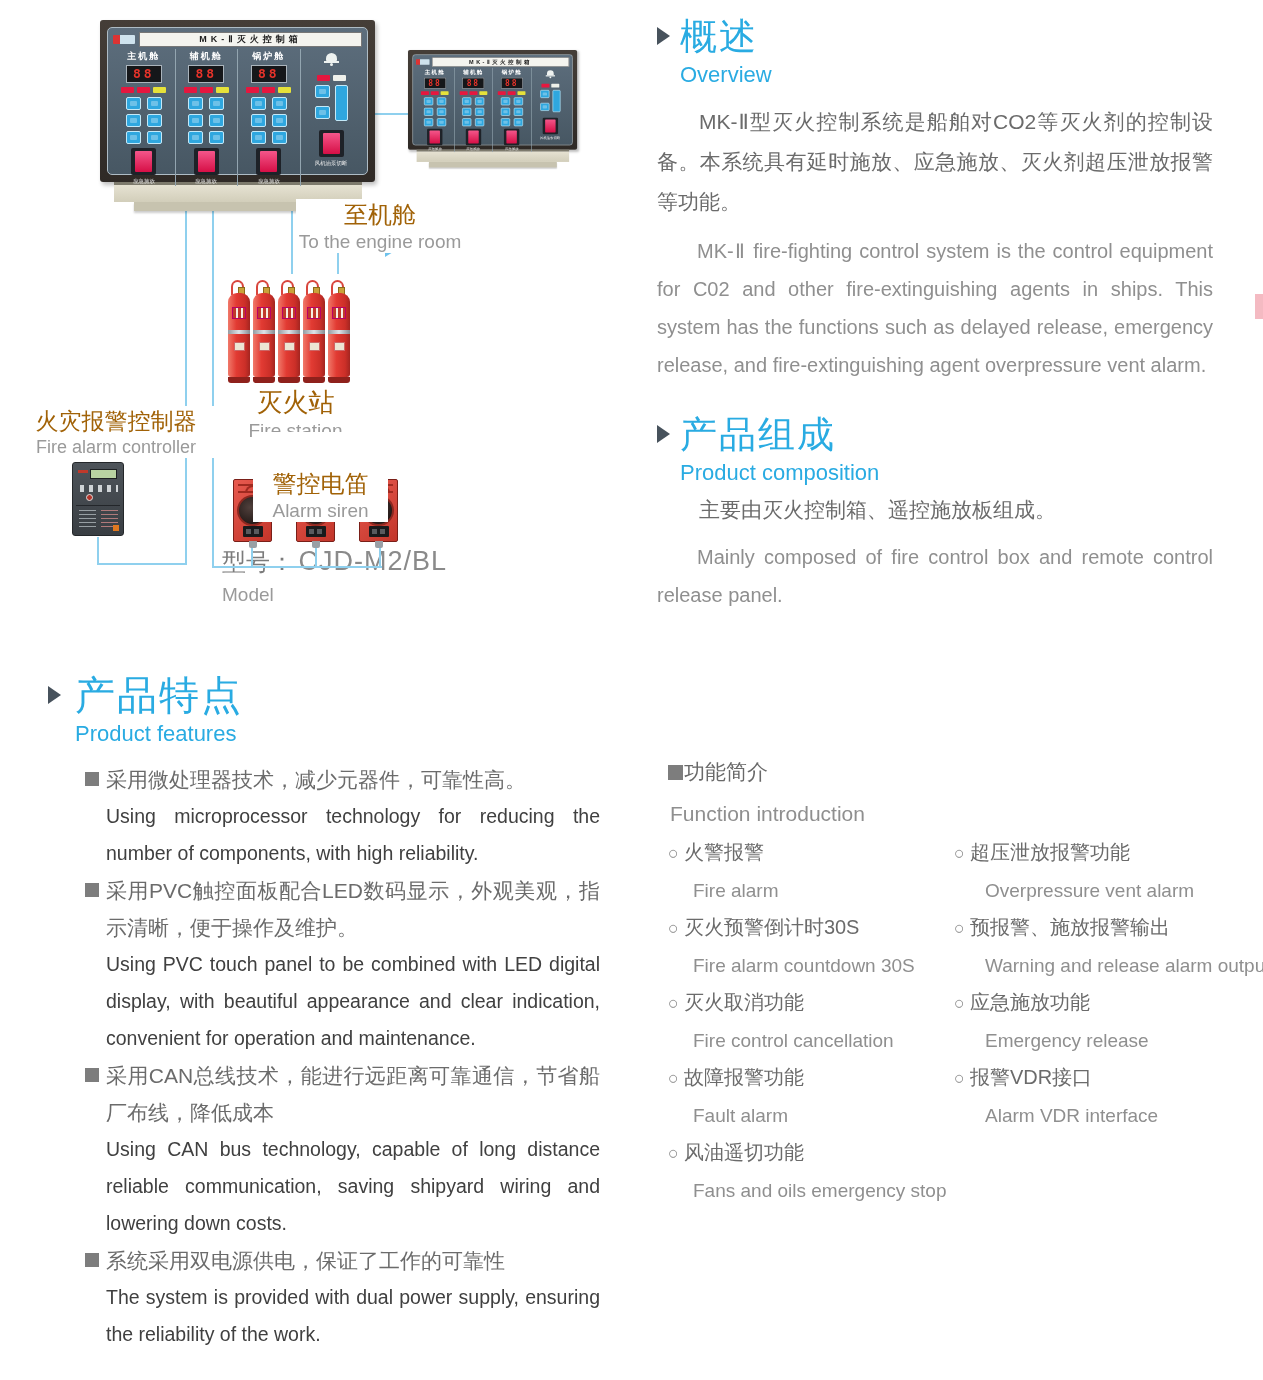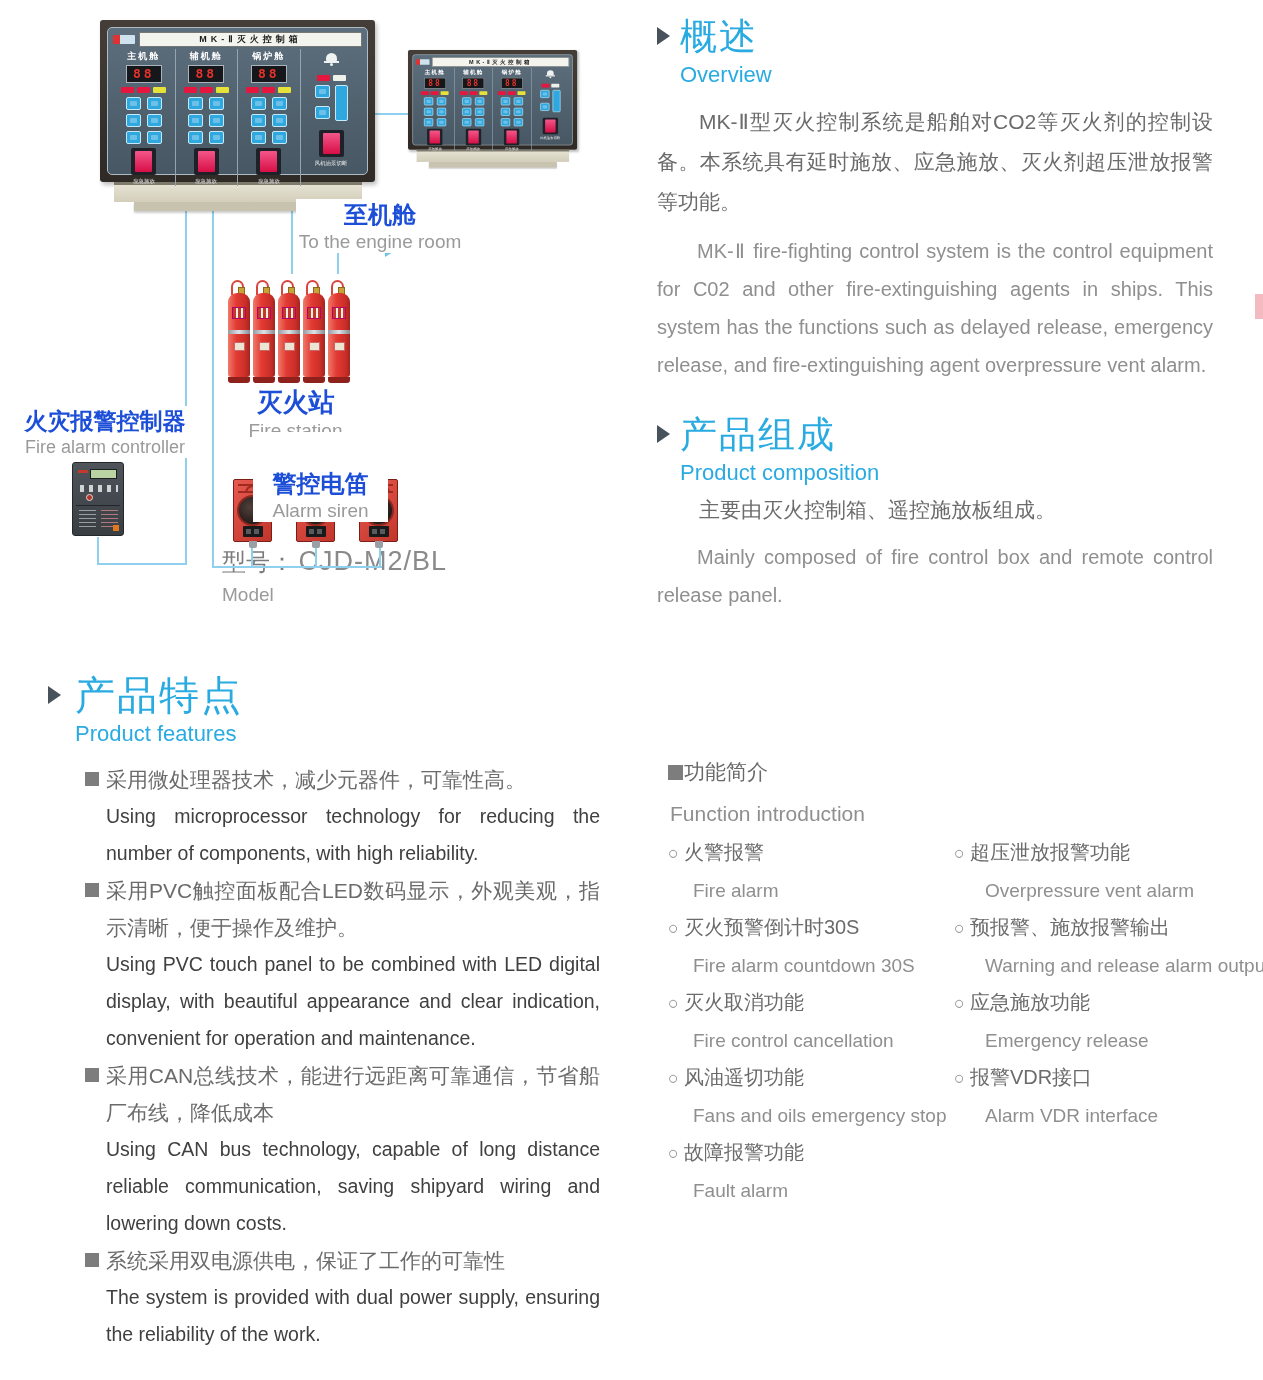--- a/index.html
+++ b/index.html
@@ -80,21 +80,21 @@
     background:repeating-linear-gradient(90deg,#cfd3d6 0 4px,transparent 4px 9px); }
   .ctl-knob { position:absolute; top:31px; left:13px; width:7px; height:7px; border-radius:50%; background:#b2342a; border:1px solid #ddd; }
   .ctl-divider { position:absolute; top:42px; left:3px; right:3px; height:1px; background:#23262a; }
   .ctl-text { position:absolute; top:47px; width:17px; height:20px; opacity:.8;
     background:repeating-linear-gradient(#aeb6ba 0 1px,transparent 1px 4px); }
   .ctl-text.l { left:6px; } .ctl-text.r { left:28px; background:repeating-linear-gradient(#c88 0 1px,transparent 1px 4px); }
   .ctl-orange { position:absolute; right:4px; bottom:4px; width:6px; height:6px; background:#e07820; }
 
   
   .dlabel { position:absolute; z-index:3; text-align:center; background:#fff; }
-  .dlabel .zh { color:#1d4ed8;font-weight:bold; }
+  .dlabel .zh { color:#a16207; }
   .dlabel .en { color:#9a9a9a; }
 
   
   .sec-head { display:flex; gap:10px; }
   .tri { width:0; height:0; border-left:13px solid #47525c; border-top:9px solid transparent; border-bottom:9px solid transparent; margin-top:11px; flex:none; }
   .sec-zh { font-size:37px; color:#29abe2; line-height:1.15; letter-spacing:2px; }
   .sec-en { font-size:22px; color:#29abe2; margin-top:3px; }
   .p-zh { font-size:21px; color:#6b6b6b; line-height:40px; text-align:justify; text-indent:2em; }
   .p-en { font-size:20px; color:#8f8f8f; line-height:38px; text-align:justify; text-indent:2em; }
 
@@ -405,21 +405,21 @@
         <div class="cyl-tag"></div>
         <div class="cyl-bottom"></div>
       </div>
   </div>
 
   <div class="dlabel" style="left:238px;top:385px;width:115px;">
     <div class="zh" style="font-size:26px;">灭火站</div>
     <div class="en" style="font-size:19px;">Fire station</div>
   </div>
 
-  <div class="dlabel" style="left:5px;top:406px;width:200px;">
+  <div class="dlabel" style="left:16px;top:406px;width:200px;">
     <div class="zh" style="font-size:23px;">火灾报警控制器</div>
     <div class="en" style="font-size:18px;">Fire alarm controller</div>
   </div>
   <div class="controller">
     <div class="ctl-brand"></div>
     <div class="ctl-screen"></div>
     <div class="ctl-row"></div>
     <div class="ctl-knob"></div>
     <div class="ctl-divider"></div>
     <div class="ctl-text l"></div>
@@ -537,27 +537,27 @@
       </div>
       <div class="fn-item">
         <div class="zh">灭火预警倒计时30S</div>
         <div class="en">Fire alarm countdown 30S</div>
       </div>
       <div class="fn-item">
         <div class="zh">灭火取消功能</div>
         <div class="en">Fire control cancellation</div>
       </div>
       <div class="fn-item">
+        <div class="zh">故障报警功能</div>
+        <div class="en">Fault alarm</div>
+      </div>
+      <div class="fn-item">
         <div class="zh">风油遥切功能</div>
         <div class="en">Fans and oils emergency stop</div>
       </div>
-      <div class="fn-item">
-        <div class="zh">故障报警功能</div>
-        <div class="en">Fault alarm</div>
-      </div>
     </div>
     <div class="fn-col right">
       <div class="fn-item">
         <div class="zh">超压泄放报警功能</div>
         <div class="en">Overpressure vent alarm</div>
       </div>
       <div class="fn-item">
         <div class="zh">预报警、施放报警输出</div>
         <div class="en">Warning and release alarm output</div>
       </div>

